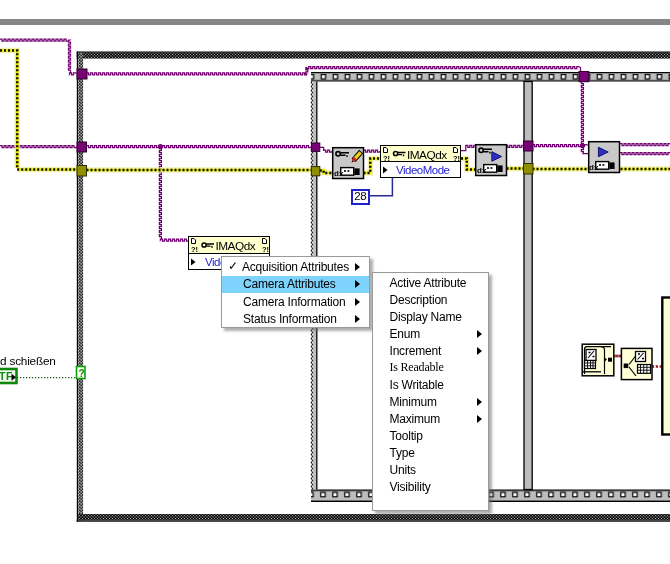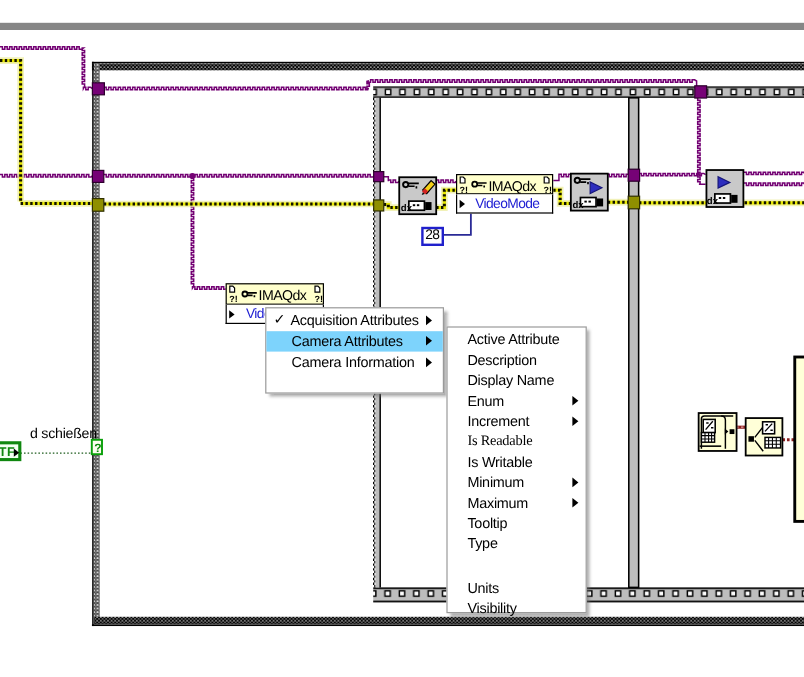--- a/index.html
+++ b/index.html
@@ -235,35 +235,36 @@
   <text x="3" y="16" font-size="7.5" font-weight="bold" fill="#000" font-family="Liberation Sans">?!</text>
   <text x="74" y="16" font-size="7.5" font-weight="bold" fill="#000" font-family="Liberation Sans">?!</text>
   <circle cx="16.1" cy="9" r="2.1" fill="none" stroke="#000" stroke-width="1.5"></circle>
   <path d="M18.4 8 H26 M18.4 10.1 H22.5 M24 10.1 v1.7" stroke="#000" stroke-width="1.4" fill="none"></path>
   <polygon points="3,22.5 3,29.5 7.5,26" fill="#000"></polygon>
 </svg>
 <div class="abs rowtext" style="left:205px;top:256px;">VideoMode</div>
 
 <div class="abs" style="left:351px;top:188.5px;width:18.5px;height:16px;background:#fff;border:2.4px solid #2020cc;box-sizing:border-box;color:#000;font-size:11.5px;letter-spacing:-0.5px;text-align:center;line-height:11px;">28</div>
 
-<div class="abs" style="left:0px;top:354px;font-size:11.8px;color:#000;letter-spacing:-0.2px;margin-left:25px;">d schießen</div>
+<div class="abs" style="left:0px;top:354px;font-size:11.8px;color:#000;letter-spacing:-0.2px;">d schießen</div>
 
 <div class="menu abs" style="left:221px;top:256px;width:149px;height:72px;padding-top:1px;">
   <div class="mi" style="height:17.5px;padding-left:20px;"><span class="chk">✓</span>Acquisition Attributes<span class="arr"></span></div>
   <div class="mi hl" style="height:17.5px;padding-left:21px;">Camera Attributes<span class="arr"></span></div>
   <div class="mi" style="height:17.5px;padding-left:21px;">Camera Information<span class="arr"></span></div>
+  <div class="mi" style="height:17.5px;padding-left:21px;">Status Information<span class="arr"></span></div>
 </div>
 
 <div class="menu abs" style="left:372px;top:272px;width:117px;height:239px;padding-top:1px;">
   <div class="mi" style="height:17.05px;padding-left:16.5px;">Active Attribute</div>
   <div class="mi" style="height:17.05px;padding-left:16.5px;">Description</div>
   <div class="mi" style="height:17.05px;padding-left:16.5px;">Display Name</div>
   <div class="mi" style="height:17.05px;padding-left:16.5px;">Enum<span class="arr" style="right:6px;"></span></div>
   <div class="mi" style="height:17.05px;padding-left:16.5px;">Increment<span class="arr" style="right:6px;"></span></div>
   <div class="mi" style="height:17.05px;padding-left:16.5px;font-family:Liberation Serif, serif;">Is Readable</div>
   <div class="mi" style="height:17.05px;padding-left:16.5px;">Is Writable</div>
   <div class="mi" style="height:17.05px;padding-left:16.5px;">Minimum<span class="arr" style="right:6px;"></span></div>
   <div class="mi" style="height:17.05px;padding-left:16.5px;">Maximum<span class="arr" style="right:6px;"></span></div>
   <div class="mi" style="height:17.05px;padding-left:16.5px;">Tooltip</div>
   <div class="mi" style="height:17.05px;padding-left:16.5px;">Type</div>
-  <div class="mi" style="height:17.05px;padding-left:16.5px;margin-top:20px;">Units</div>
+  <div class="mi" style="height:17.05px;padding-left:16.5px;">Units</div>
   <div class="mi" style="height:17.05px;padding-left:16.5px;">Visibility</div>
 </div>
 
 </body></html>

